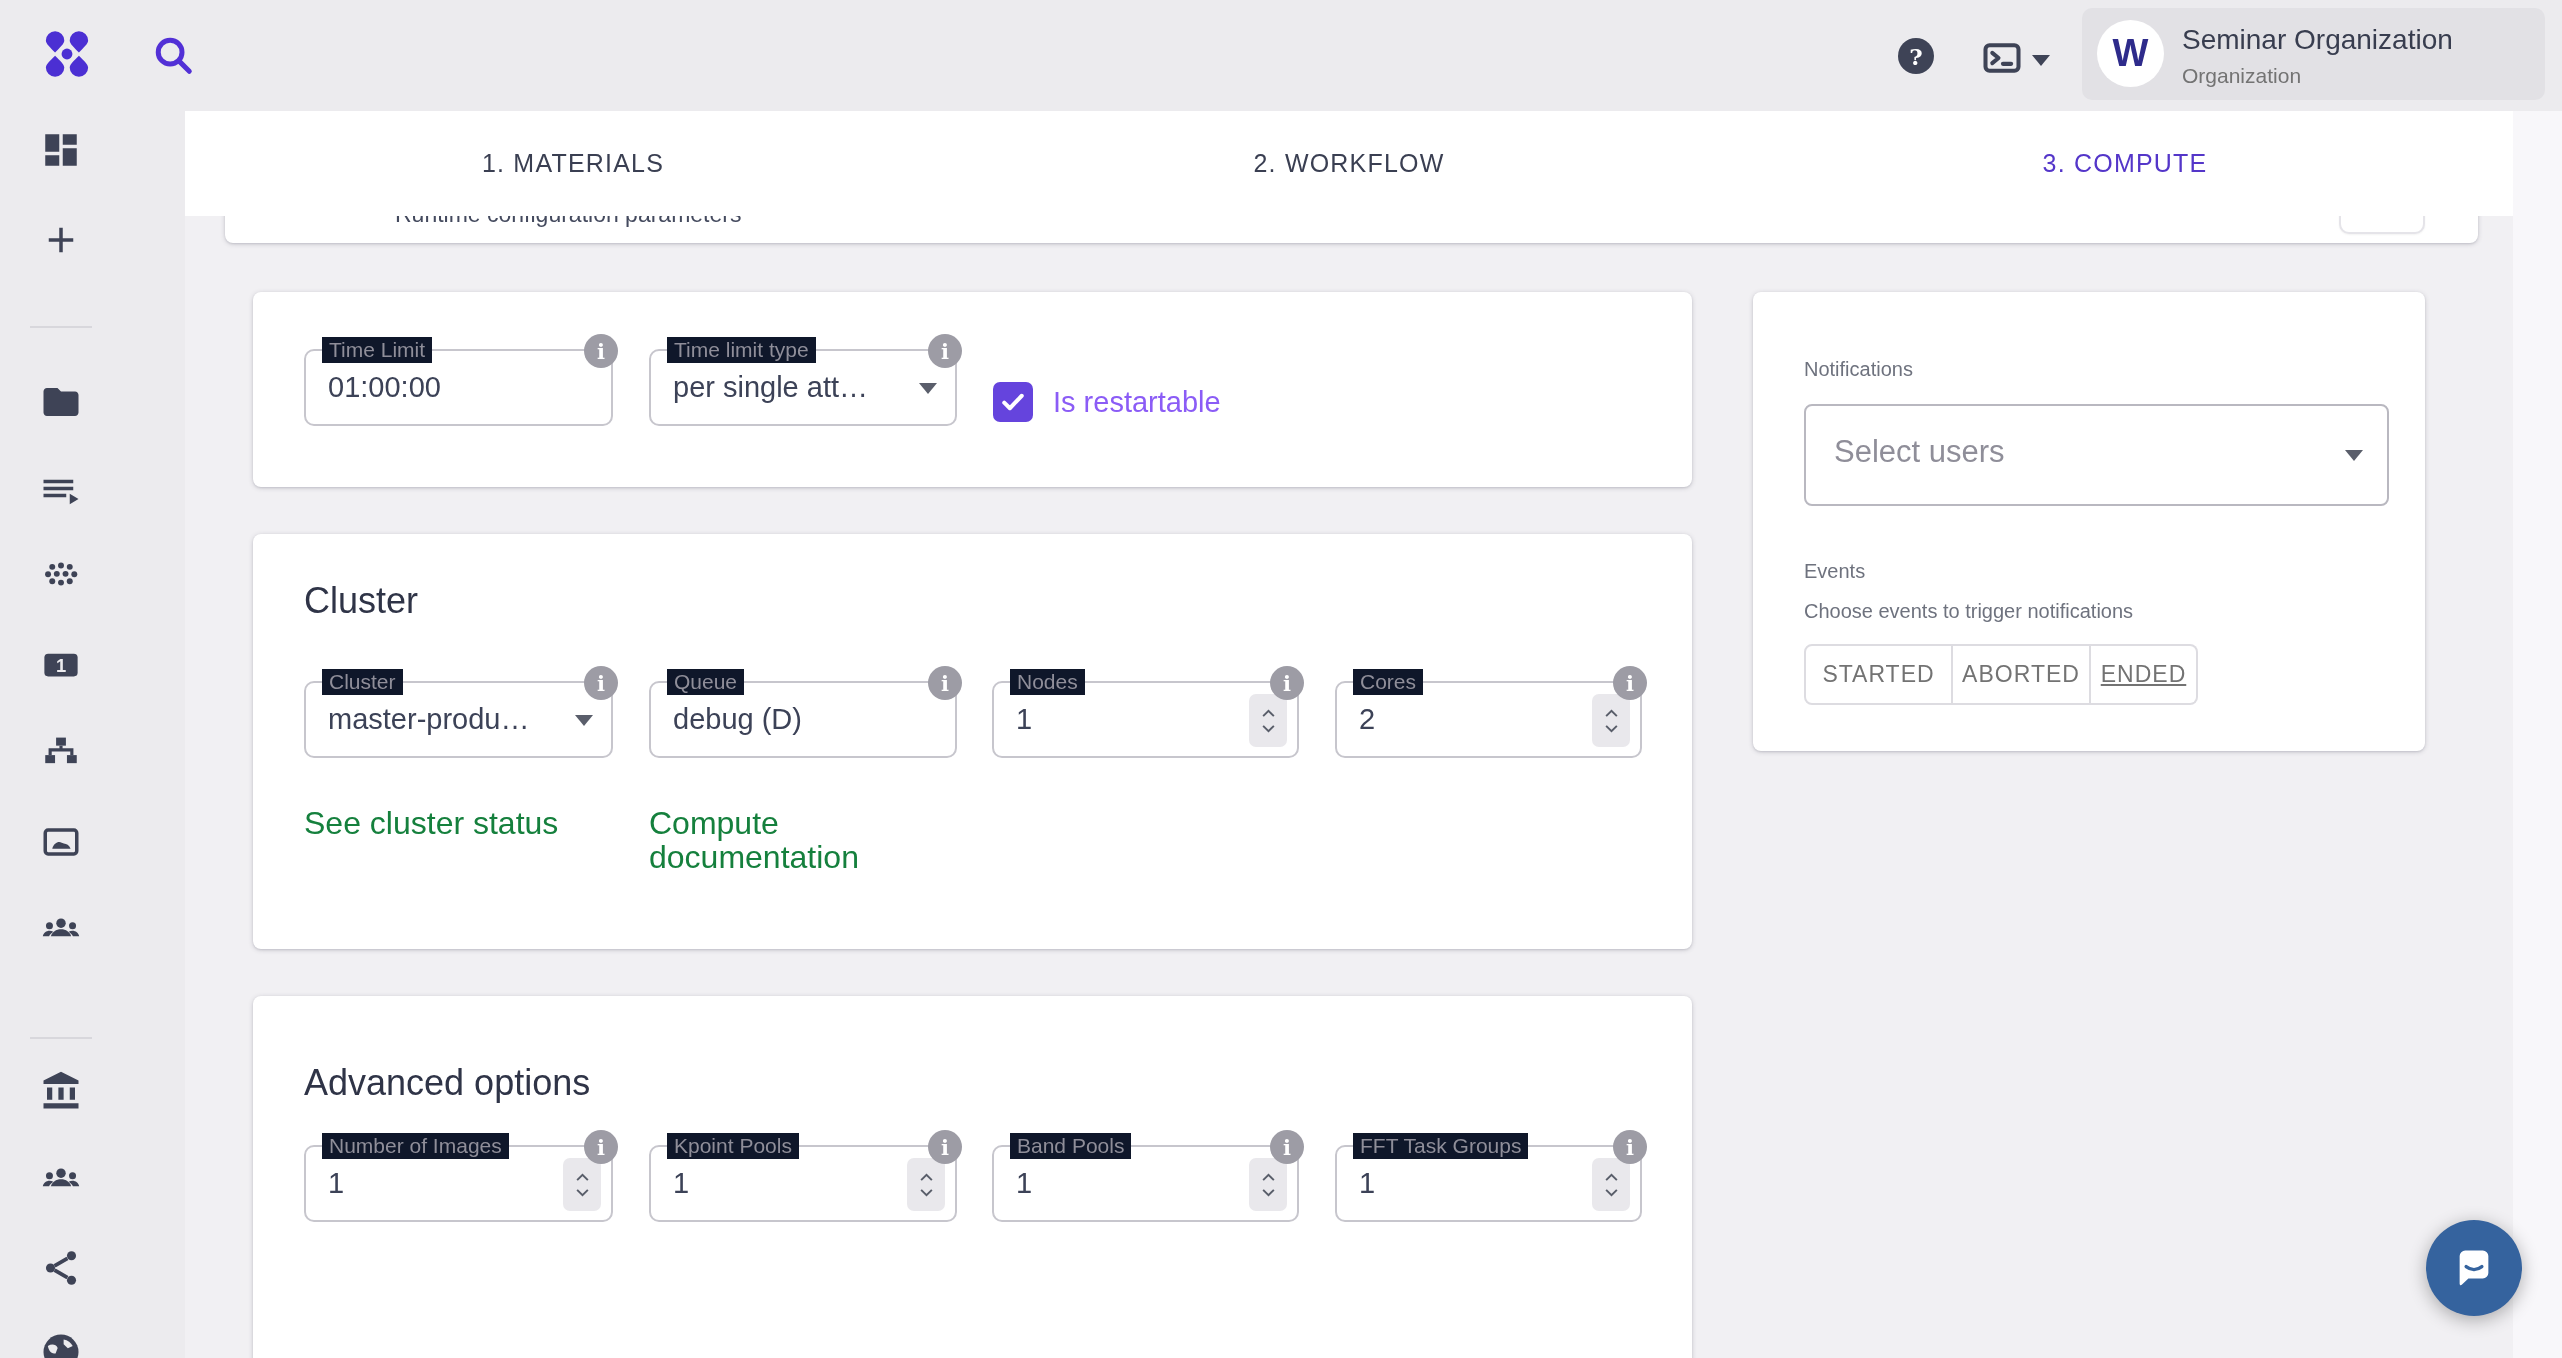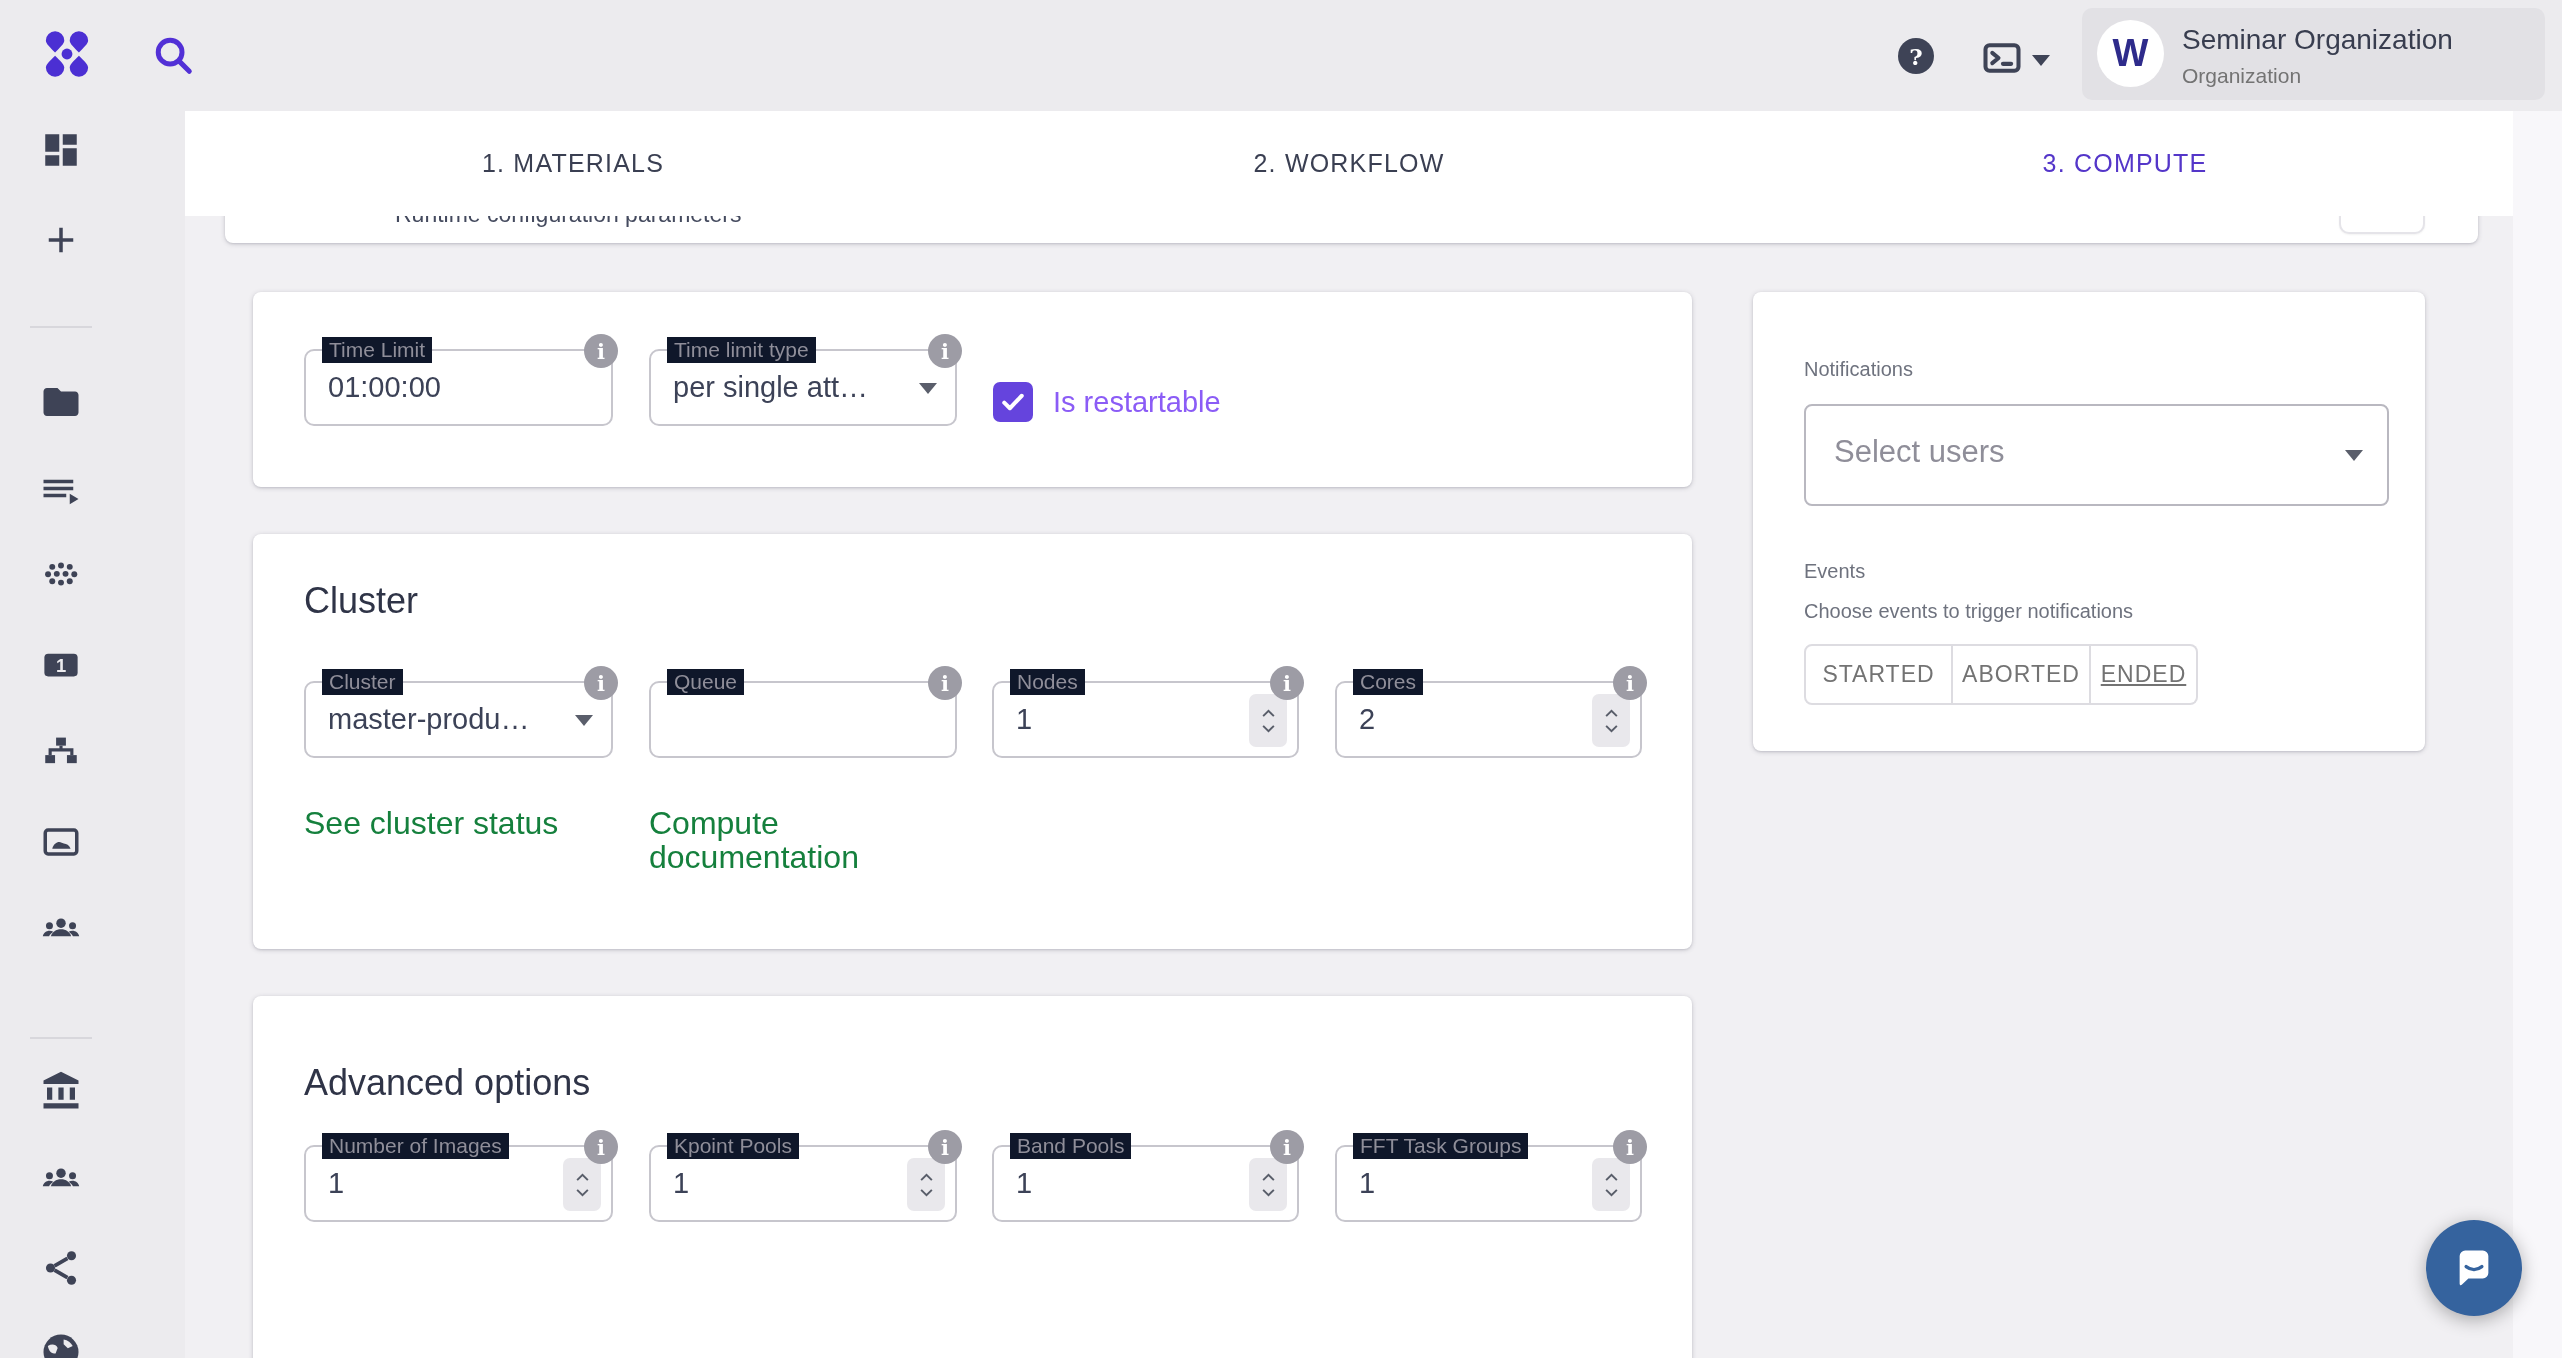--- a/index.html
+++ b/index.html
@@ -274,20 +274,21 @@
   <section class="card" style="left:68px;top:423px;width:1439px;height:415px;">
     <h2 class="section-h" style="left:51px;top:46px;margin:0;">Cluster</h2>
     <div class="field" style="left:51px;top:147px;width:309px;">
       <span class="flabel">Cluster</span>
       <span class="fvalue">master-produ…</span>
       <span class="sel-caret"></span>
       <span class="info-icon">i</span>
     </div>
     <div class="field" style="left:396px;top:147px;width:308px;">
       <span class="flabel">Queue</span>
+      <input class="fvalue" readonly="" value="debug (D)" style="">
       <span class="info-icon">i</span>
     </div>
     <div class="field" style="left:739px;top:147px;width:307px;">
       <span class="flabel">Nodes</span>
       <input class="fvalue" readonly="" value="1" style="">
       <span class="spinner">
         <svg viewBox="0 0 14 8" width="15" height="9" fill="none" stroke="#585D69" stroke-width="1.8">
             <path d="M2 6.5 7 1.5l5 5"></path>
           </svg>
         <svg viewBox="0 0 14 8" width="15" height="9" fill="none" stroke="#585D69" stroke-width="1.8">

